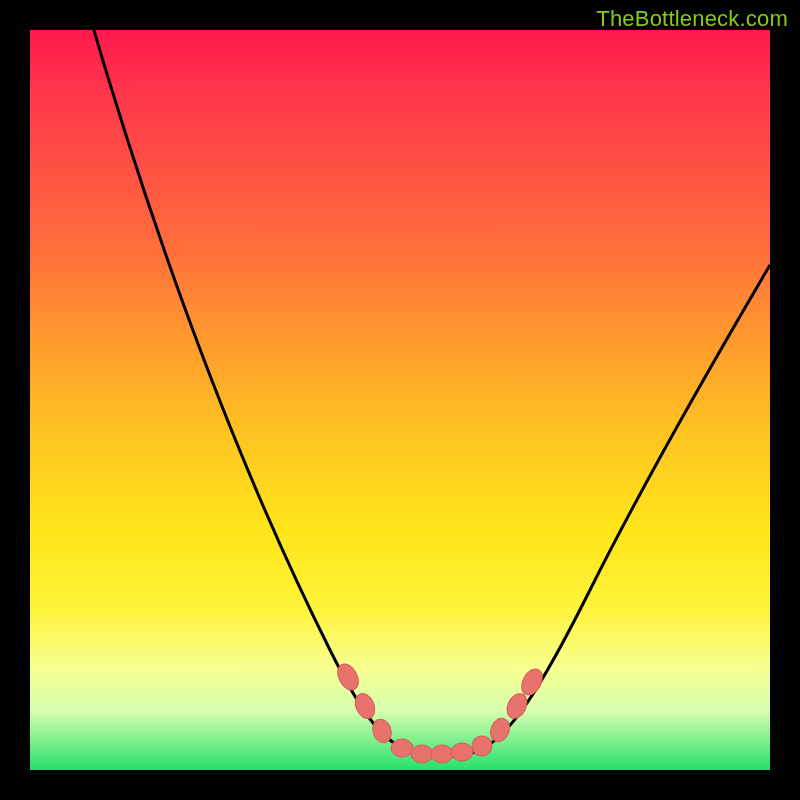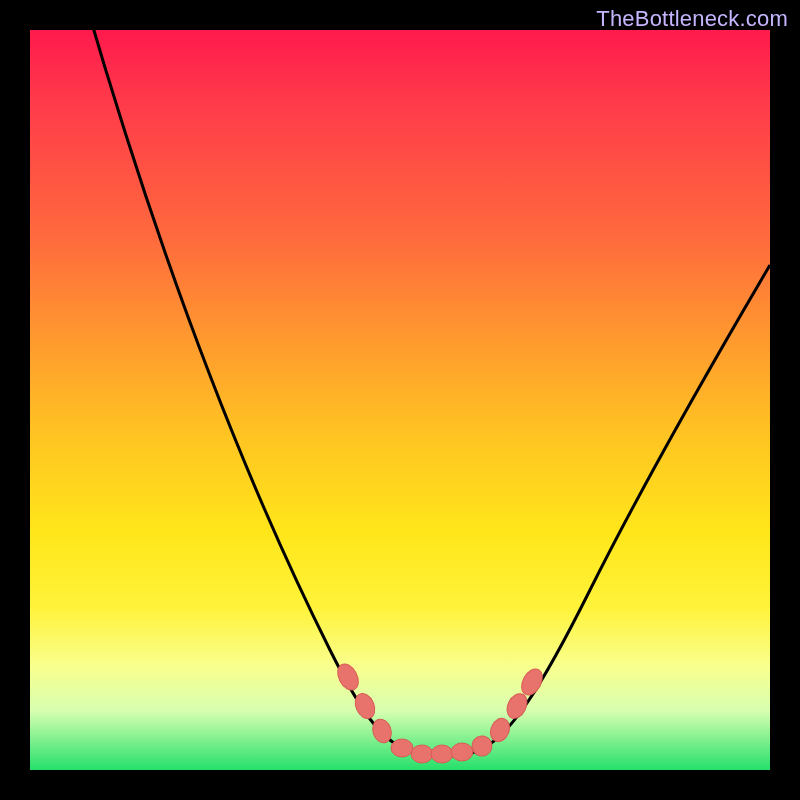--- a/index.html
+++ b/index.html
@@ -35,21 +35,21 @@
       #fff33a 78%,
       #f9ff8e 86%,
       #d7ffb0 92%,
       #25e06b 100%
     );
   }
   .watermark {
     position: absolute;
     top: 6px;
     right: 12px;
-    color: #c4b5fd;
+    color: #84cc16;
     font-size: 22px;
     letter-spacing: 0.2px;
     user-select: none;
   }
   svg.curve {
     position: absolute;
     left: 0;
     top: 0;
     width: 740px;
     height: 740px;

